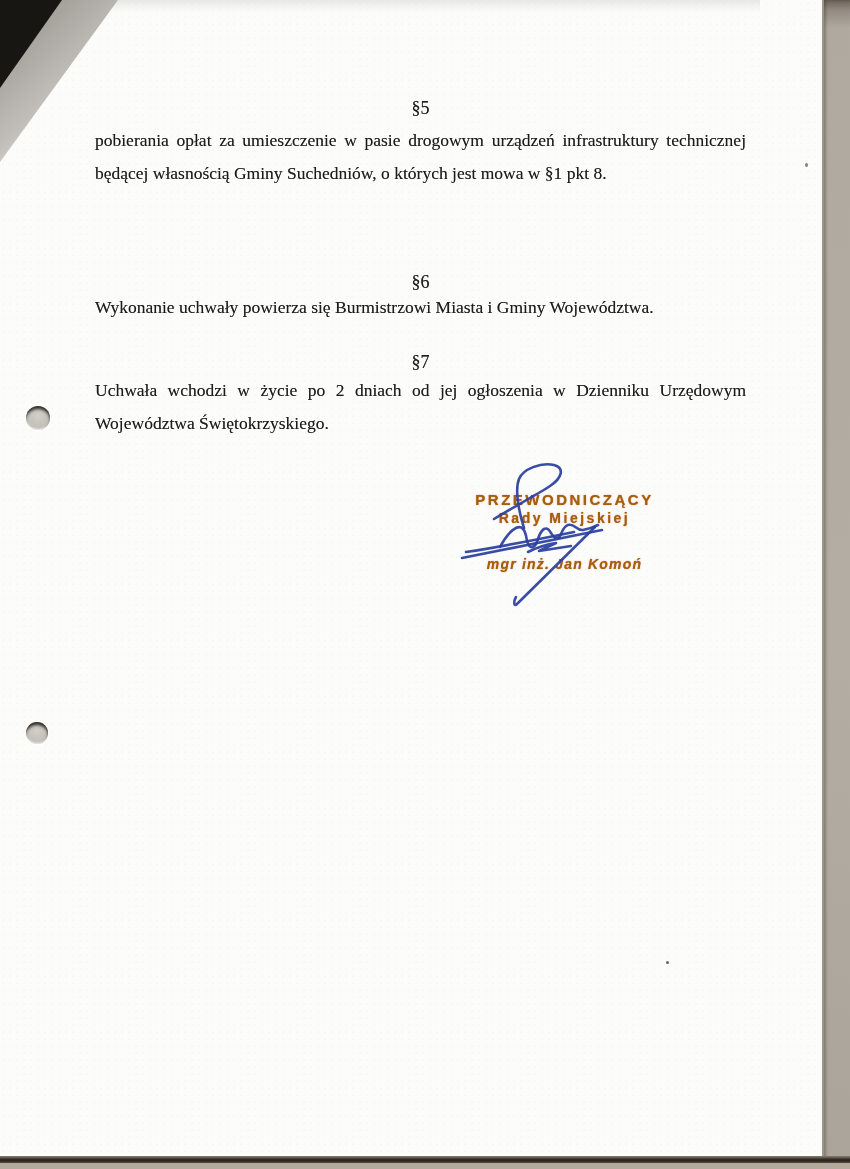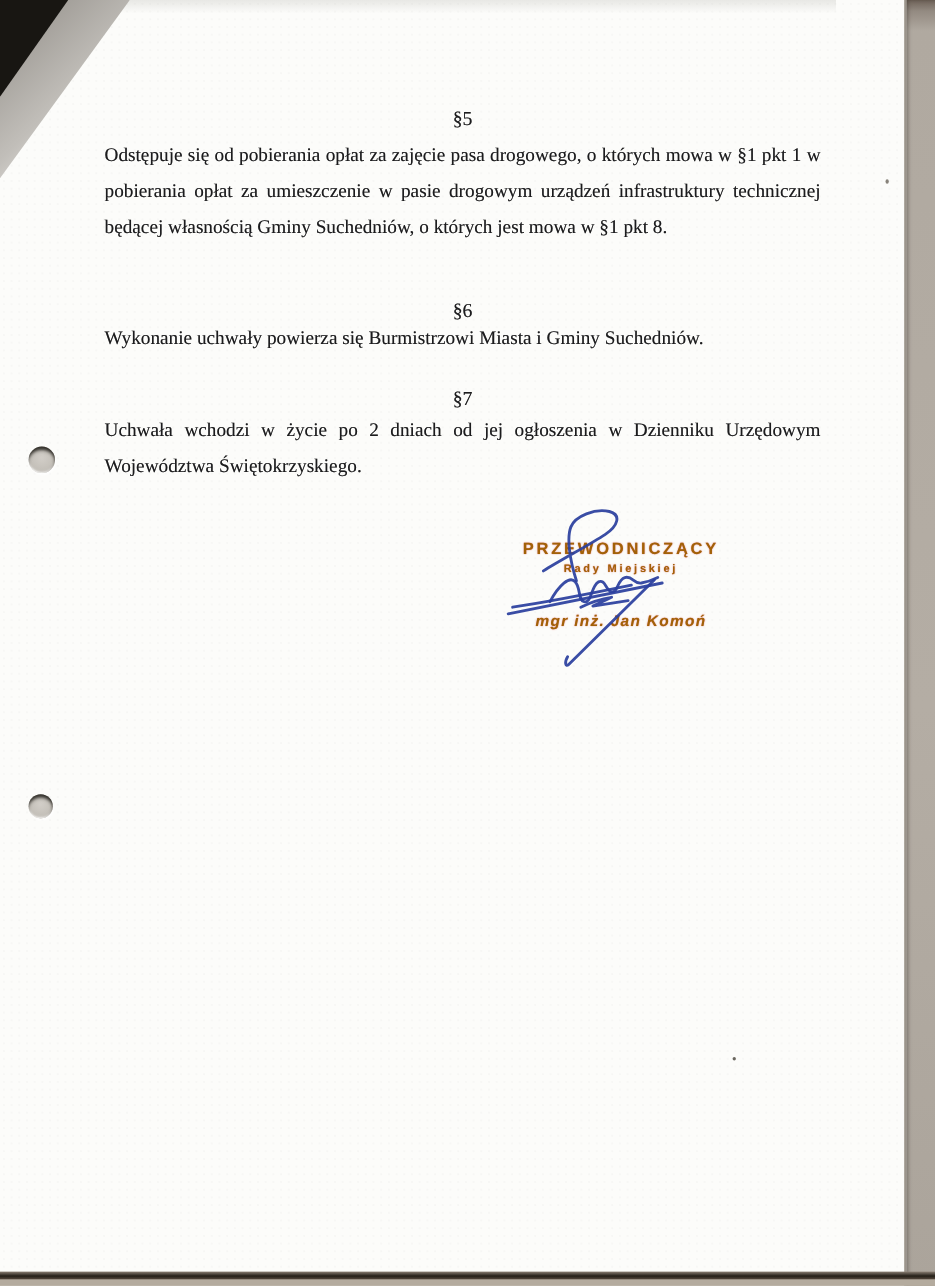--- a/index.html
+++ b/index.html
@@ -73,21 +73,21 @@
     text-shadow:0 0 0.4px rgba(30,30,30,0.5);
   }
   .line.last{text-align-last:left;white-space:normal;}
   
   .stamp{
     position:absolute;left:452px;top:492px;width:225px;text-align:center;
     font-family:"Liberation Sans", sans-serif;font-weight:bold;color:#a16207;
     text-shadow:0 0 1.2px rgba(211,48,42,0.75);
   }
   .stamp-title{font-size:15px;line-height:15px;letter-spacing:2.5px;}
-  .stamp-subtitle{font-size:10px;line-height:14px;letter-spacing:2.5px;margin-top:4px;}
+  .stamp-subtitle{font-size:14px;line-height:14px;letter-spacing:2.5px;margin-top:4px;}
   .stamp-name{font-size:14px;line-height:17px;letter-spacing:1.2px;margin-top:31px;font-style:italic;}
   
   .signature{position:absolute;left:438px;top:450px;width:230px;height:170px;}
   .signature path{fill:none;stroke:#2b3f9e;stroke-width:2.6;stroke-linecap:round;stroke-linejoin:round;opacity:0.93;}
 </style>
 </head>
 <body>
 
 <div id="canvas">
 
@@ -102,28 +102,27 @@
   <div class="scan-bottom-strip"></div>
 
   <div class="hole hole-1"></div>
   <div class="hole hole-2"></div>
 
   <div class="speck speck-1"></div>
   <div class="speck speck-2"></div>
 
   <div class="sec-heading" style="top:96px">§5</div>
   <div class="body-block" style="top:124px">
-    <div class="line">Odstępuje się od pobierania opłat za zajęcie pasa drogowego, o których mowa w §1 pkt 1 w</div>
     <div class="line">pobierania opłat za umieszczenie w pasie drogowym urządzeń infrastruktury technicznej</div>
     <div class="line last">będącej własnością Gminy Suchedniów, o których jest mowa w §1 pkt 8.</div>
   </div>
 
   <div class="sec-heading" style="top:270px">§6</div>
   <div class="body-block" style="top:291px">
-    <div class="line last">Wykonanie uchwały powierza się Burmistrzowi Miasta i Gminy Suchedniów.</div>
+    <div class="line last">Wykonanie uchwały powierza się Burmistrzowi Miasta i Gminy Województwa.</div>
   </div>
 
   <div class="sec-heading" style="top:350px">§7</div>
   <div class="body-block" style="top:374px">
     <div class="line">Uchwała wchodzi w życie po 2 dniach od jej ogłoszenia w Dzienniku Urzędowym</div>
     <div class="line last">Województwa Świętokrzyskiego.</div>
   </div>
 
   <div class="stamp">
     <div class="stamp-title">PRZEWODNICZĄCY</div>

